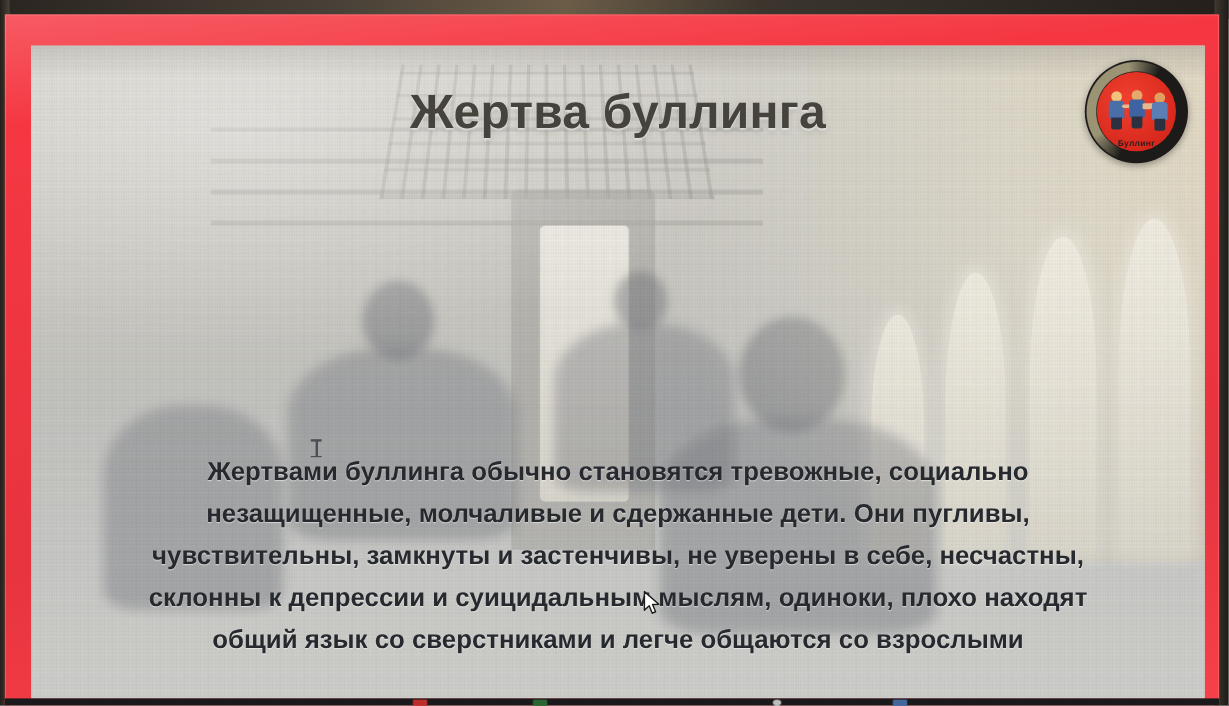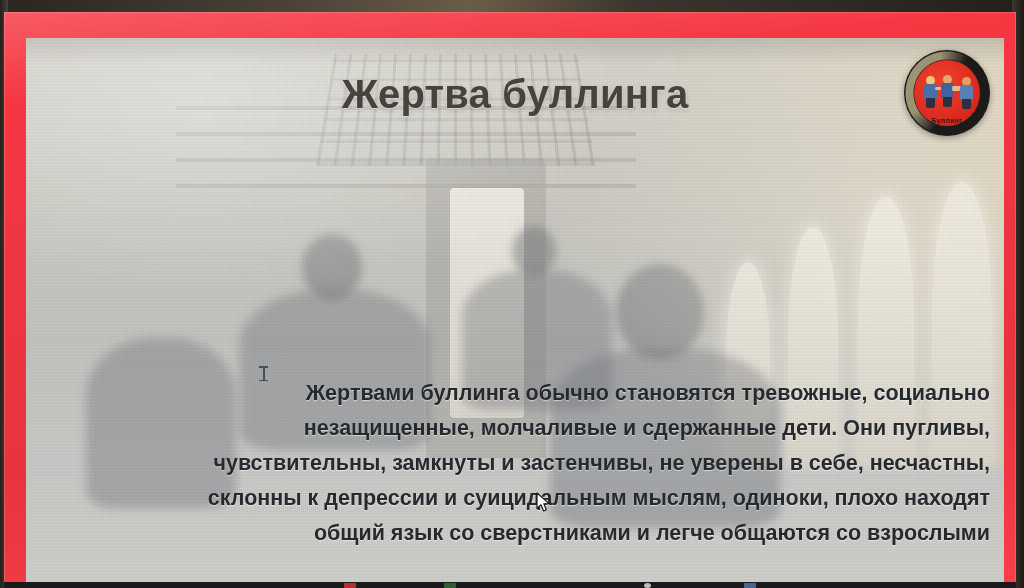--- a/index.html
+++ b/index.html
@@ -139,21 +139,21 @@
   #slide-title {
     position:absolute; left:0; top:34px; width:978px;
     text-align:center;
     font-size:40px; font-weight:bold; letter-spacing:.2px;
     color:#46423c;
     text-shadow:0 1px 2px rgba(255,255,255,.6), 0 2px 5px rgba(0,0,0,.18);
   }
 
   #body-text {
     position:absolute; left:14px; top:338px; width:950px;
-    text-align:right;
+    text-align:center;
     font-size:21.5px; font-weight:bold; line-height:35px;
     color:#26292e;
     text-shadow:0 1px 1px rgba(255,255,255,.55);
     white-space:pre-line;
   }
 
   
   #logo {
     position:absolute; right:14px; top:12px; width:86px; height:86px;
     border-radius:50%;

